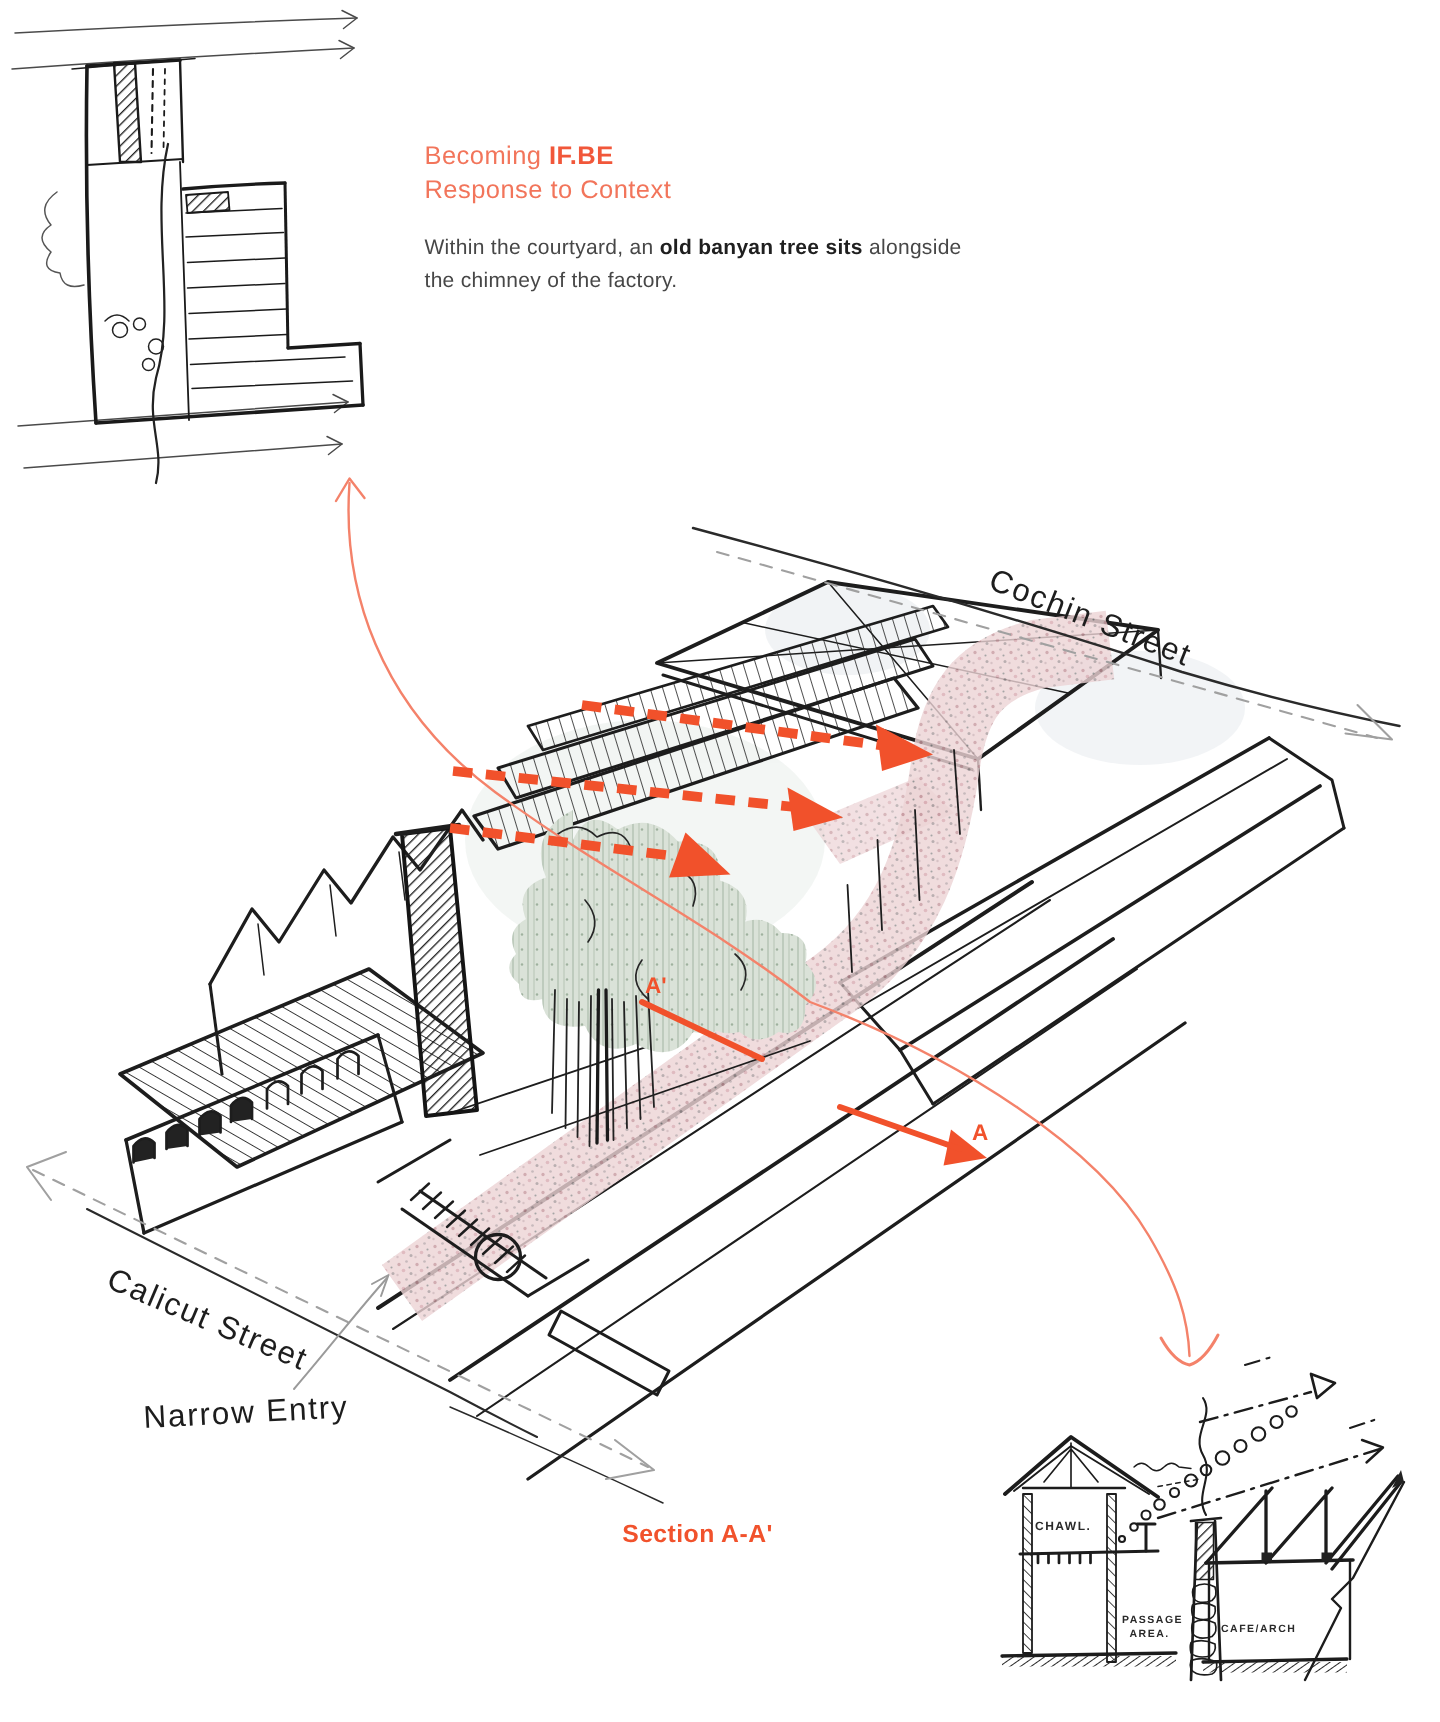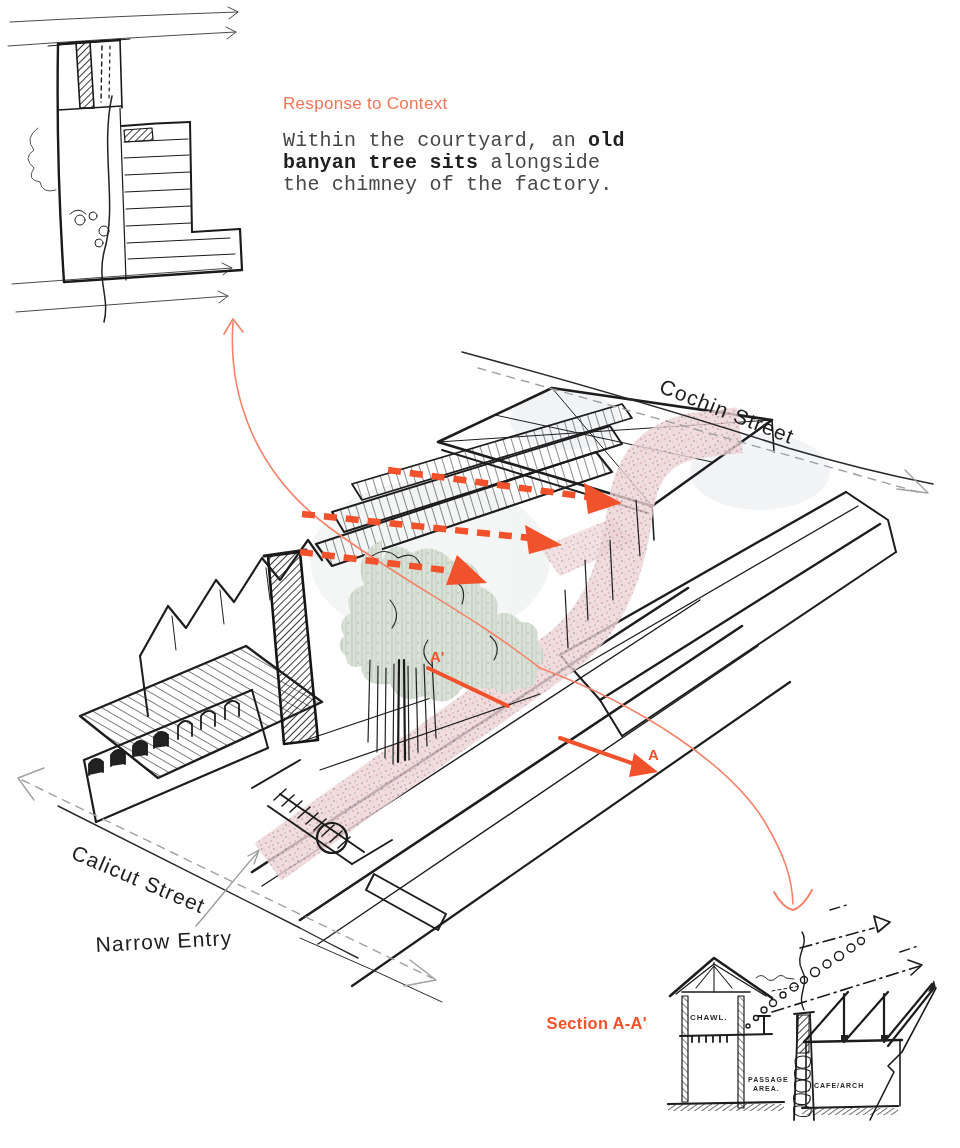--- a/index.html
+++ b/index.html
@@ -3,26 +3,26 @@
 <meta charset="utf-8">
 <style>
   html,body{margin:0;padding:0;background:#fff;}
   .page{position:relative;width:960px;height:1148px;background:#fff;overflow:hidden;
         font-family:"Liberation Sans", sans-serif;}
   .drawing{position:absolute;left:0;top:0;width:960px;height:1148px;}
   .intro{position:absolute;left:283px;top:92px;width:362px;}
   .intro .h1{font-size:17px;line-height:23px;font-weight:500;color:#F2755B;letter-spacing:.3px;}
   .intro .h1 b{font-weight:700;color:#F1573A;}
   .intro .h2{font-size:17px;line-height:23px;font-weight:500;color:#F2755B;letter-spacing:.3px;}
-  .para{font-size:20px;line-height:22px;color:#474747;letter-spacing:.2px;font-family:Liberation Mono, monospace;}
+  .para{font-size:14px;line-height:22px;color:#474747;letter-spacing:.2px;}
   .para.first{margin-top:15px;}
   .para.justify{margin-top:22px;text-align:justify;}
   .para b{color:#1F1F1F;font-weight:700;}
   .section-text{position:absolute;left:283px;top:1014px;width:364px;}
-  .section-text .title{font-size:16.5px;font-weight:600;color:#F1522C;text-align:right;
+  .section-text .title{font-size:16.5px;font-weight:600;color:#F1522C;text-align:center;
         letter-spacing:.3px;margin-bottom:4px;}
   .section-text .body{font-size:15.6px;line-height:21.5px;letter-spacing:.2px;text-align:justify;}
   .section-text .body .dark{color:#4A4A4A;}
   .section-text .body .light{color:#999999;}
   .section-text .body b{color:#222222;font-weight:700;}
   svg text{font-family:"Liberation Sans", sans-serif;}
   .street-label{font-size:21px;fill:#1D1D1D;letter-spacing:1.2px;}
   .marker-label{font-size:15px;font-weight:700;fill:#F1522C;}
   .sk-label{font-size:8px;font-weight:700;fill:#2A2A2A;letter-spacing:1px;}
   .sk-label.small{font-size:7px;}
@@ -335,20 +335,21 @@
           <circle cx="199" cy="52" r="4"></circle>
           <circle cx="209" cy="45" r="3.5"></circle>
     </g>
     <path d="M 150 36 C 158 48 142 60 150 74 C 158 88 144 100 152 114" stroke-width="1.4"></path>
     <path d="M 104 82 q 5 -5 10 0 q 5 5 10 0 q 5 -5 10 0 l 8 1" stroke-width="0.9"></path>
     <path d="M 120 95 L 148 90" stroke-width="1" stroke-dasharray="3 3"></path>
   </g>
 </svg>
 
 <div class="intro">
+  <div class="h1"><span>Becoming </span><b>IF.BE</b></div>
   <div class="h2">Response to Context</div>
   <div class="para first"><span>Within the courtyard, an </span><b>old banyan tree sits</b><span> alongside the chimney of the factory.</span></div>
 </div>
 
 <div class="section-text">
   <div class="title">Section A-A'</div>
 </div>
 
 </div>
 

